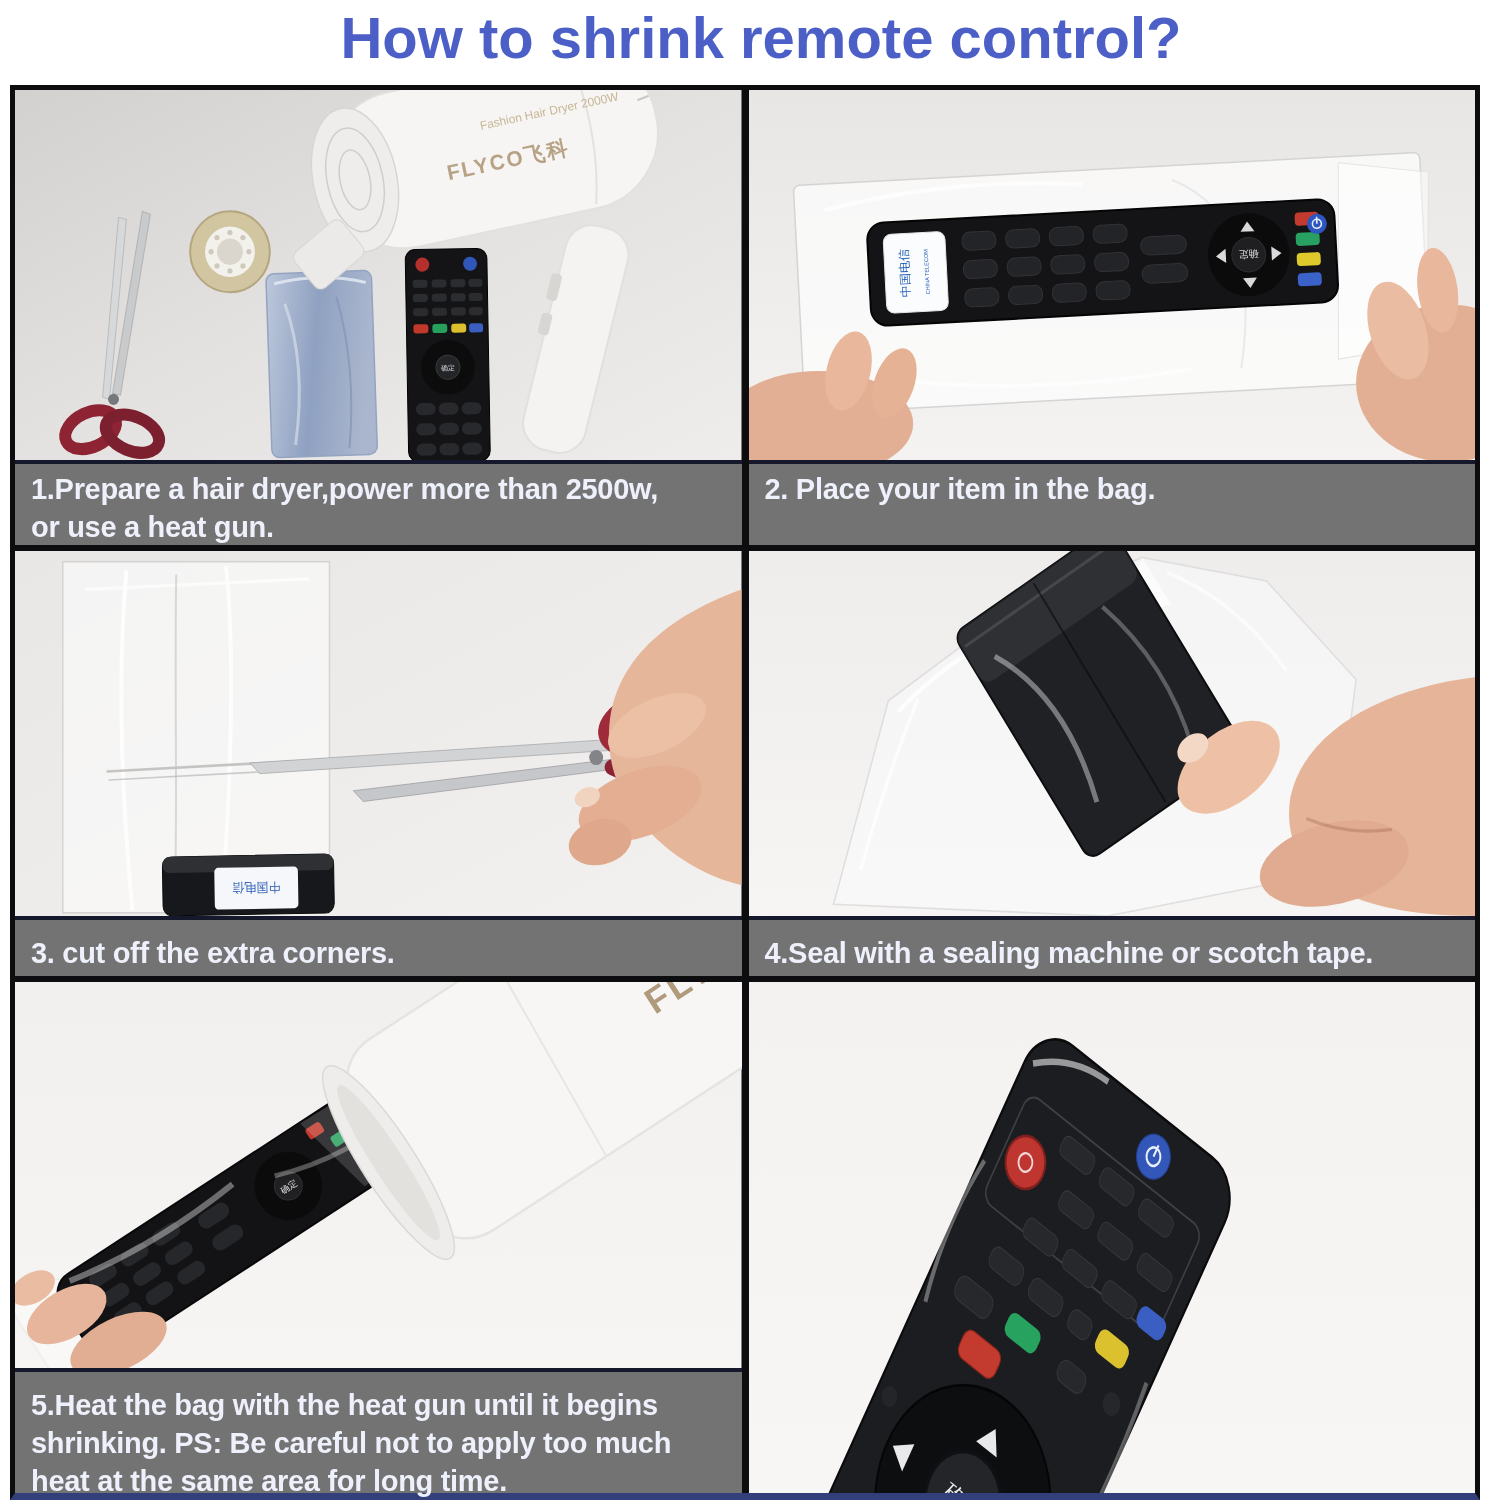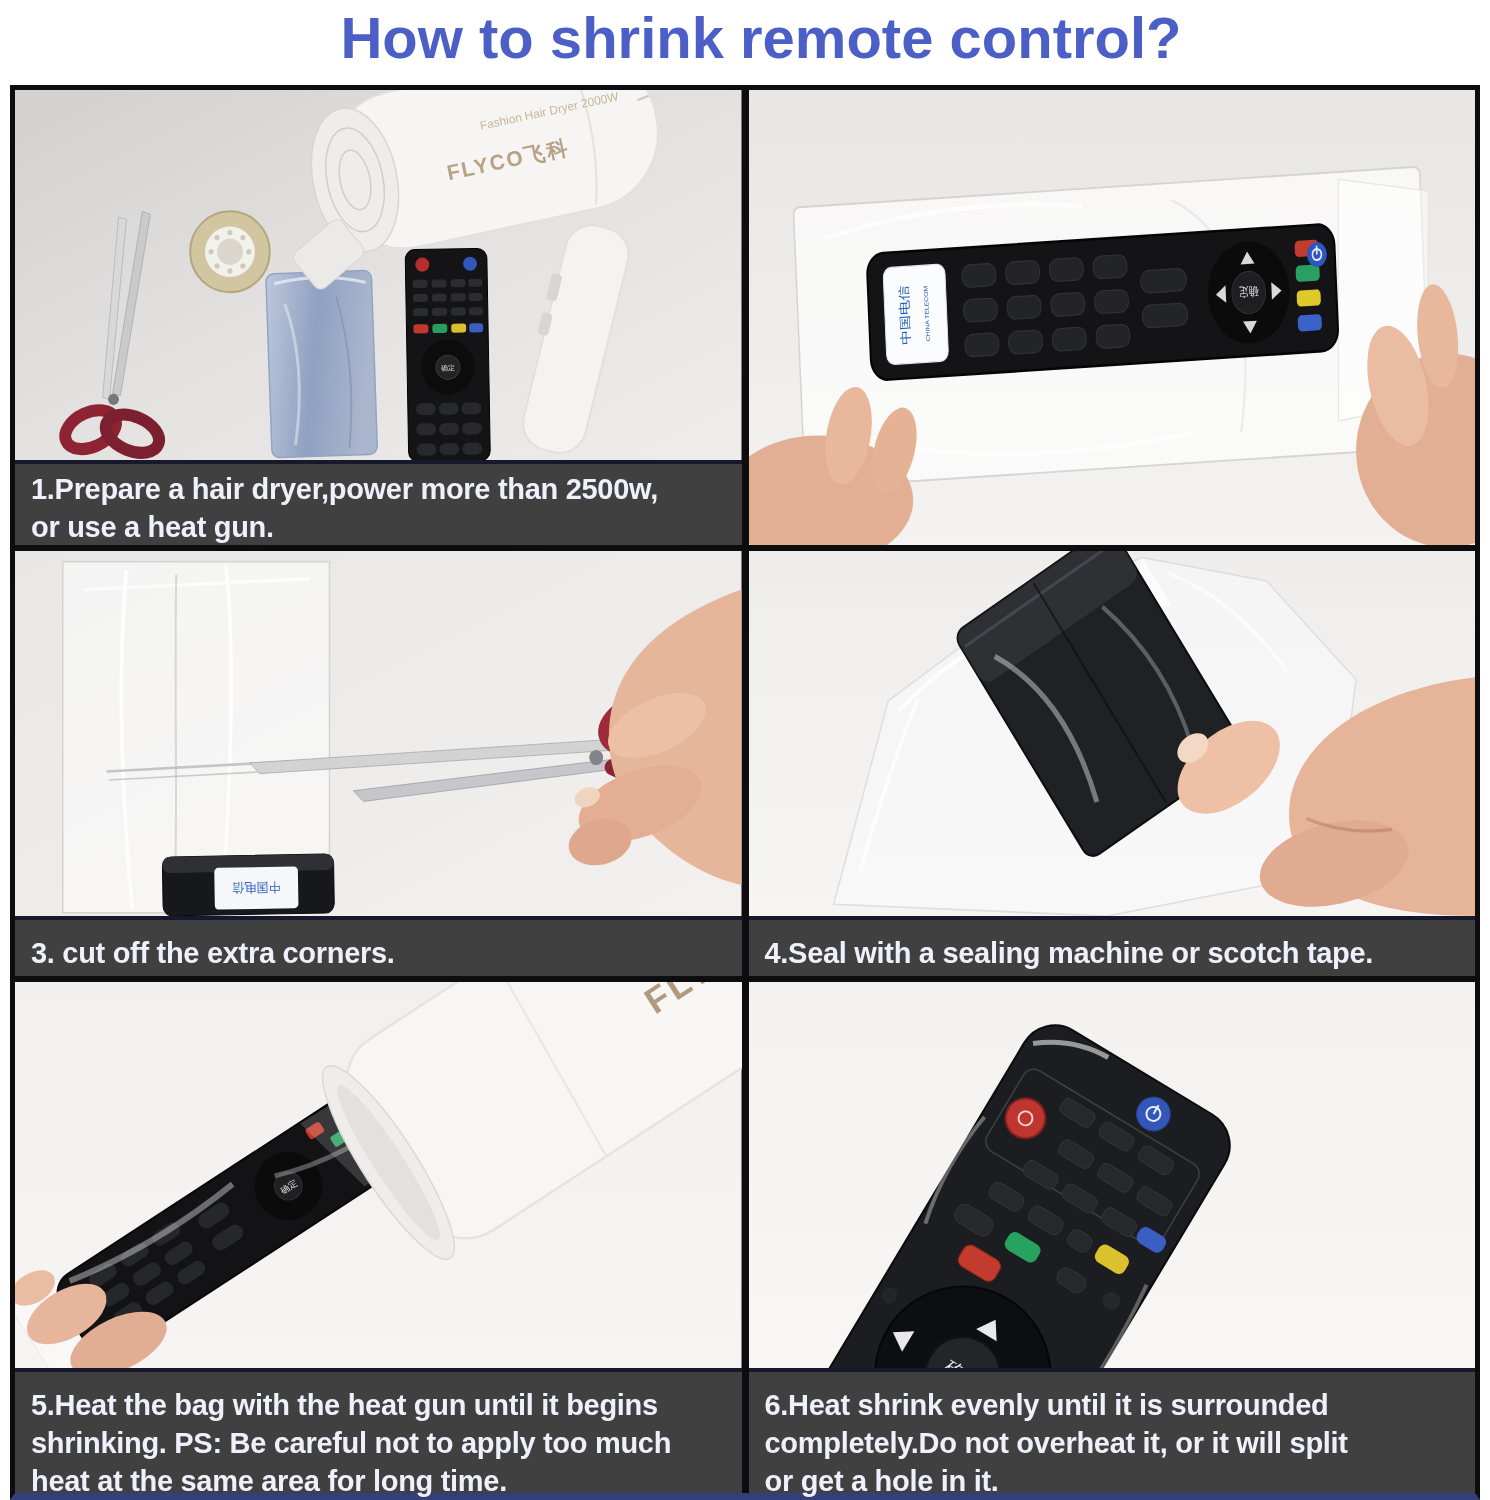--- a/index.html
+++ b/index.html
@@ -7,21 +7,21 @@
        font-family:"Liberation Sans","DejaVu Sans",sans-serif;}
   .page-title{position:absolute;top:4px;left:16px;width:100%;text-align:center;
        font-size:58px;font-weight:bold;color:#4b5fc7;letter-spacing:0px;}
   .grid{position:absolute;left:10px;right:10px;top:85px;bottom:0;
        display:grid;grid-template-columns:1fr 1fr;grid-template-rows:455px 425px 1fr;
        column-gap:7px;row-gap:6px;background:#0d0d10;
        border:5px solid #0d0d10;border-bottom:7px solid #333f7a;}
   .panel{display:flex;flex-direction:column;min-height:0;}
   .photo{flex:1;min-height:0;overflow:hidden;}
   .photo svg{width:100%;height:100%;display:block;}
-  .caption{background:#404040;color:#eef1fb;border-top:4px solid #15192b;
+  .caption{background:#737373;color:#eef1fb;border-top:4px solid #15192b;
        padding:6px 16px 0 16px;font-weight:bold;font-size:29px;line-height:38px;
        letter-spacing:-0.3px;white-space:pre-line;box-sizing:border-box;}
   .cap-r1{height:85px;}
   .cap-r2{height:60px;padding-top:14px;}
   .cap-r3{height:125px;padding-top:14px;}
   text{font-family:"Liberation Sans","DejaVu Sans",sans-serif;}
 </style>
 </head>
 <body>
 
@@ -212,20 +212,21 @@
           <ellipse cx="100" cy="278" rx="22" ry="40" transform="rotate(14 100 278)" fill="#e8b79c"></ellipse>
           <ellipse cx="146" cy="290" rx="20" ry="36" transform="rotate(20 146 290)" fill="#e5b296"></ellipse>
         </g>
         <g fill="#e3af94">
           <ellipse cx="702" cy="290" rx="92" ry="78"></ellipse>
           <ellipse cx="652" cy="238" rx="28" ry="50" transform="rotate(-18 652 238)" fill="#eabda2"></ellipse>
           <ellipse cx="692" cy="198" rx="20" ry="42" transform="rotate(-8 692 198)" fill="#e8b79c"></ellipse>
         </g>
       </svg>
     </div>
+    <div class="caption cap-r1">2. Place your item in the bag.</div>
   </div>
 
   <div class="panel">
     <div class="photo">
       <svg viewBox="0 0 730 341" preserveAspectRatio="none">
         <defs>
           <linearGradient id="bg3" x1="0" y1="0" x2="1" y2="1">
             <stop offset="0" stop-color="#e9e7e5"></stop>
               <stop offset="1" stop-color="#f2f1ef"></stop>
           </linearGradient>
@@ -440,18 +441,15 @@
           <rect x="18" y="540" width="56" height="26" rx="13" fill="#232529"></rect>
           <rect x="36" y="606" width="58" height="26" rx="13" fill="#232529"></rect>
           <text x="176" y="616" font-size="17" fill="#f0f0f0" text-anchor="middle">3 DEF</text>
           <text x="134" y="652" font-size="17" fill="#f0f0f0" text-anchor="middle">6 MNO</text>
           <polygon points="92,560 235,540 235,642 112,656" fill="rgba(255,255,255,0.2)"></polygon>
           <path d="M60,600 q44,30 124,28" fill="none" stroke="rgba(255,255,255,0.45)" stroke-width="5"></path>
           <path d="M230,180 q10,90 -2,180" fill="none" stroke="rgba(255,255,255,0.3)" stroke-width="4"></path>
         </g>
       </svg>
     </div>
-    <div class="caption cap-r3">6.Heat shrink evenly until it is surrounded
-completely.Do not overheat it, or it will split
-or get a hole in it.</div>
   </div>
 
 </div>
 
 </body></html>

